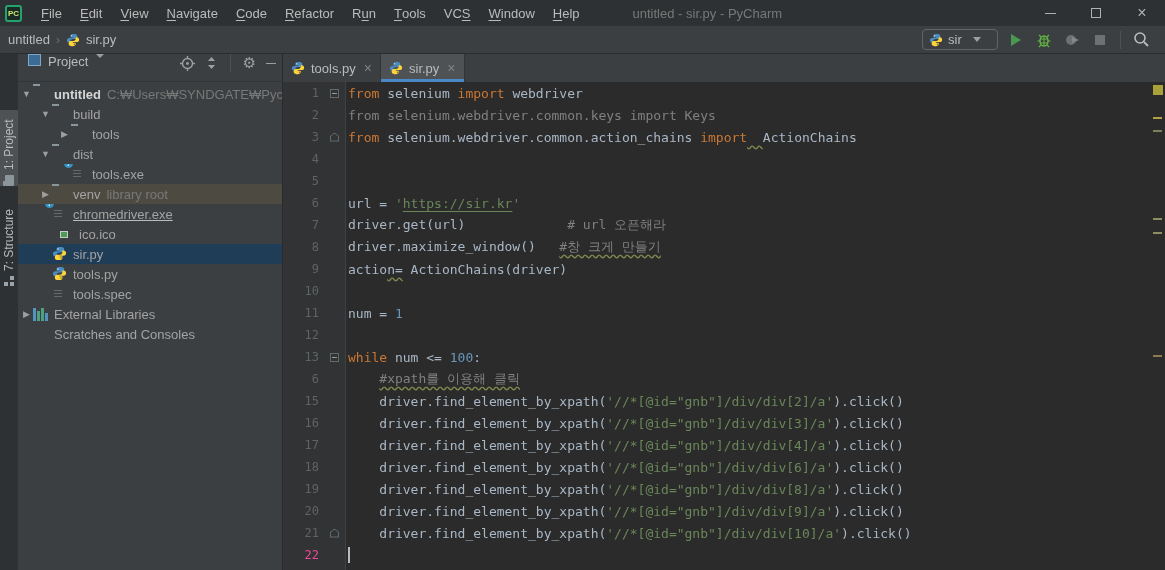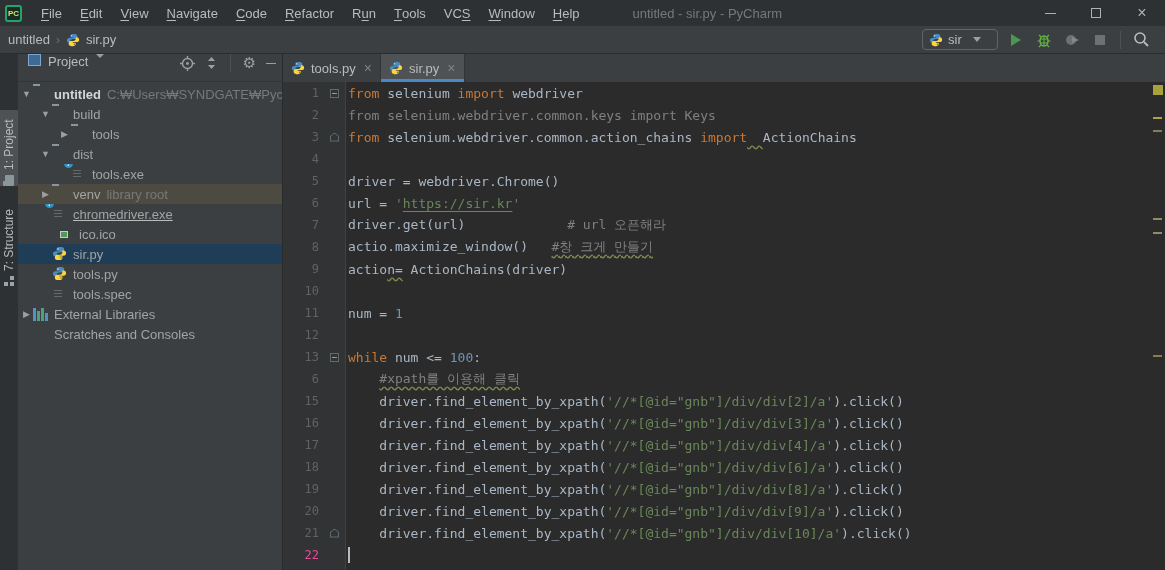--- a/index.html
+++ b/index.html
@@ -378,24 +378,24 @@
             <span class="tab-close">×</span>
           </div>
         </div>
       <div class="editor" id="editor-root">
         <div class="gutter-bg"></div>
         <div id="lines-root">
             <div class="code-line"><span class="ln">1</span><span class="foldcell"><span class="fm-open"></span></span><span class="code-text"><span class="k">from</span><span class="p"> selenium </span><span class="k">import</span><span class="p"> webdriver</span></span></div>
             <div class="code-line"><span class="ln">2</span><span class="foldcell"></span><span class="code-text"><span class="g">from selenium.webdriver.common.keys import Keys</span></span></div>
             <div class="code-line"><span class="ln">3</span><span class="foldcell"><span class="fm-end"></span></span><span class="code-text"><span class="k">from</span><span class="p"> selenium.webdriver.common.action_chains </span><span class="k">import</span><span class="p w">&nbsp;&nbsp;</span><span class="p">ActionChains</span></span></div>
             <div class="code-line"><span class="ln">4</span><span class="foldcell"></span><span class="code-text"></span></div>
-            <div class="code-line"><span class="ln">5</span><span class="foldcell"></span><span class="code-text"><span class="p">driver = webdriver.Chrome()</span></span></div>
+            <div class="code-line"><span class="ln">5</span><span class="foldcell"></span></div>
             <div class="code-line"><span class="ln">6</span><span class="foldcell"></span><span class="code-text"><span class="p">url = </span><span class="s">'</span><span class="s u">https://sir.kr</span><span class="s">'</span></span></div>
             <div class="code-line"><span class="ln">7</span><span class="foldcell"></span><span class="code-text"><span class="p">driver.get(url)</span><span class="p">             </span><span class="g"># url 오픈해라</span></span></div>
-            <div class="code-line"><span class="ln">8</span><span class="foldcell"></span><span class="code-text"><span class="p">actio.maximize_window()</span><span class="p">   </span><span class="g w">#창 크게 만들기</span></span></div>
+            <div class="code-line"><span class="ln">8</span><span class="foldcell"></span><span class="code-text"><span class="p">driver.maximize_window()</span><span class="p">   </span><span class="g w">#창 크게 만들기</span></span></div>
             <div class="code-line"><span class="ln">9</span><span class="foldcell"></span><span class="code-text"><span class="p">actio</span><span class="p w">n=</span><span class="p"> ActionChains(driver)</span></span></div>
             <div class="code-line"><span class="ln">10</span><span class="foldcell"></span><span class="code-text"></span></div>
             <div class="code-line"><span class="ln">11</span><span class="foldcell"></span><span class="code-text"><span class="p">num = </span><span class="n">1</span></span></div>
             <div class="code-line"><span class="ln">12</span><span class="foldcell"></span><span class="code-text"></span></div>
             <div class="code-line"><span class="ln">13</span><span class="foldcell"><span class="fm-open"></span></span><span class="code-text"><span class="k">while</span><span class="p"> num &lt;= </span><span class="n">100</span><span class="p">:</span></span></div>
             <div class="code-line"><span class="ln">6</span><span class="foldcell"></span><span class="code-text"><span class="p">    </span><span class="g w">#xpath를 이용해 클릭</span></span></div>
             <div class="code-line"><span class="ln">15</span><span class="foldcell"></span><span class="code-text"><span class="p">    driver.find_element_by_xpath(</span><span class="s">'//*[@id="gnb"]/div/div[2]/a'</span><span class="p">).click()</span></span></div>
             <div class="code-line"><span class="ln">16</span><span class="foldcell"></span><span class="code-text"><span class="p">    driver.find_element_by_xpath(</span><span class="s">'//*[@id="gnb"]/div/div[3]/a'</span><span class="p">).click()</span></span></div>
             <div class="code-line"><span class="ln">17</span><span class="foldcell"></span><span class="code-text"><span class="p">    driver.find_element_by_xpath(</span><span class="s">'//*[@id="gnb"]/div/div[4]/a'</span><span class="p">).click()</span></span></div>
             <div class="code-line"><span class="ln">18</span><span class="foldcell"></span><span class="code-text"><span class="p">    driver.find_element_by_xpath(</span><span class="s">'//*[@id="gnb"]/div/div[6]/a'</span><span class="p">).click()</span></span></div>

